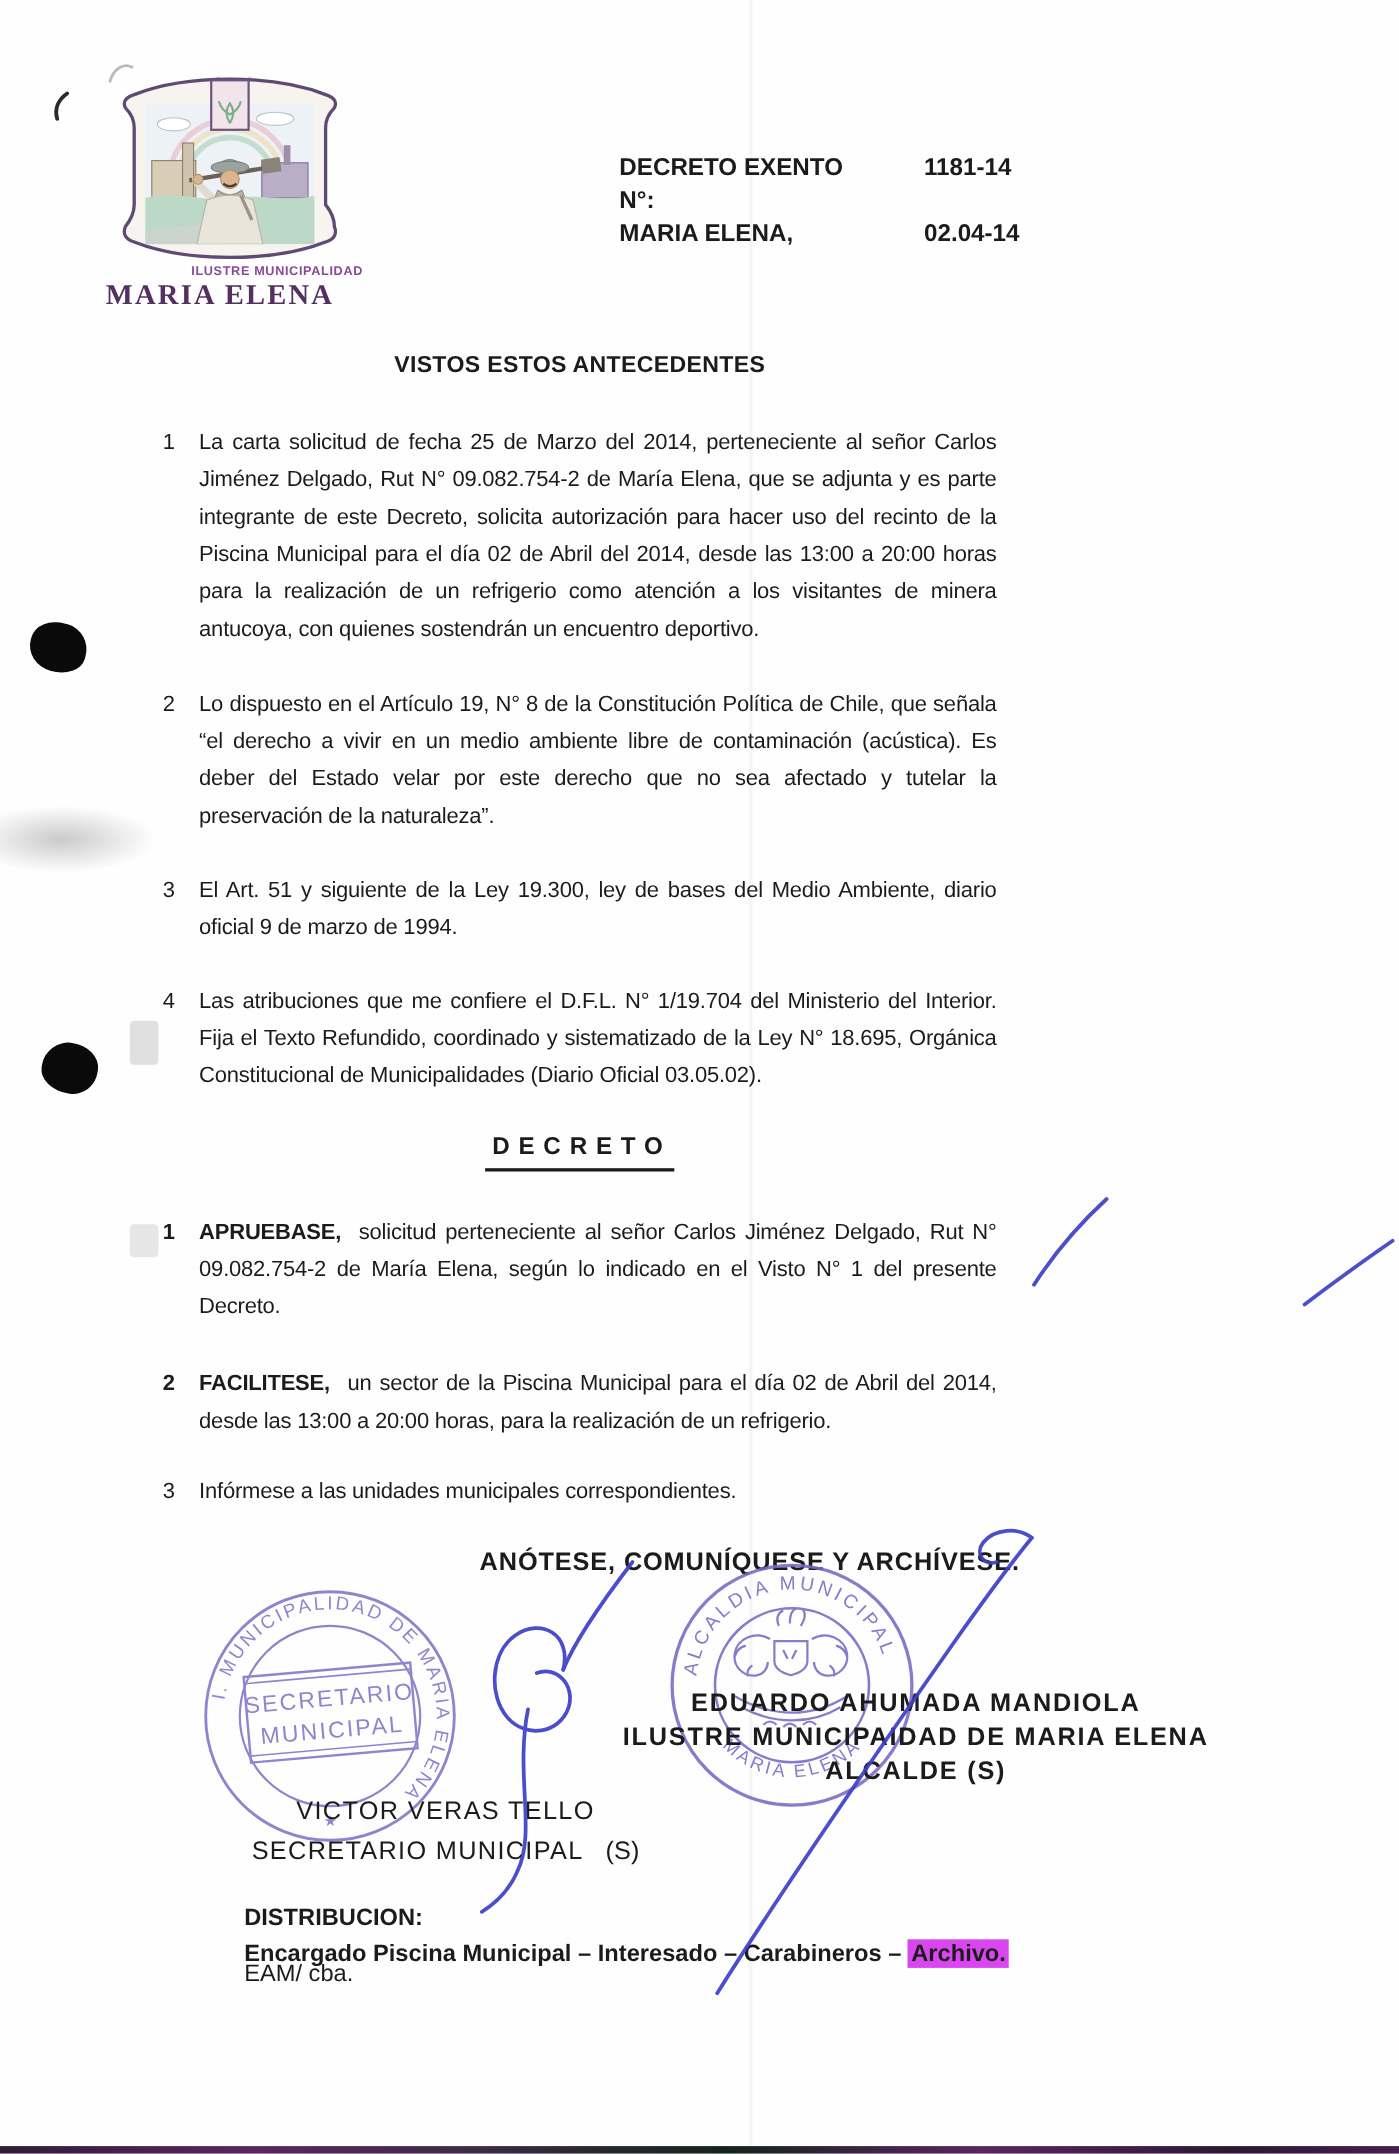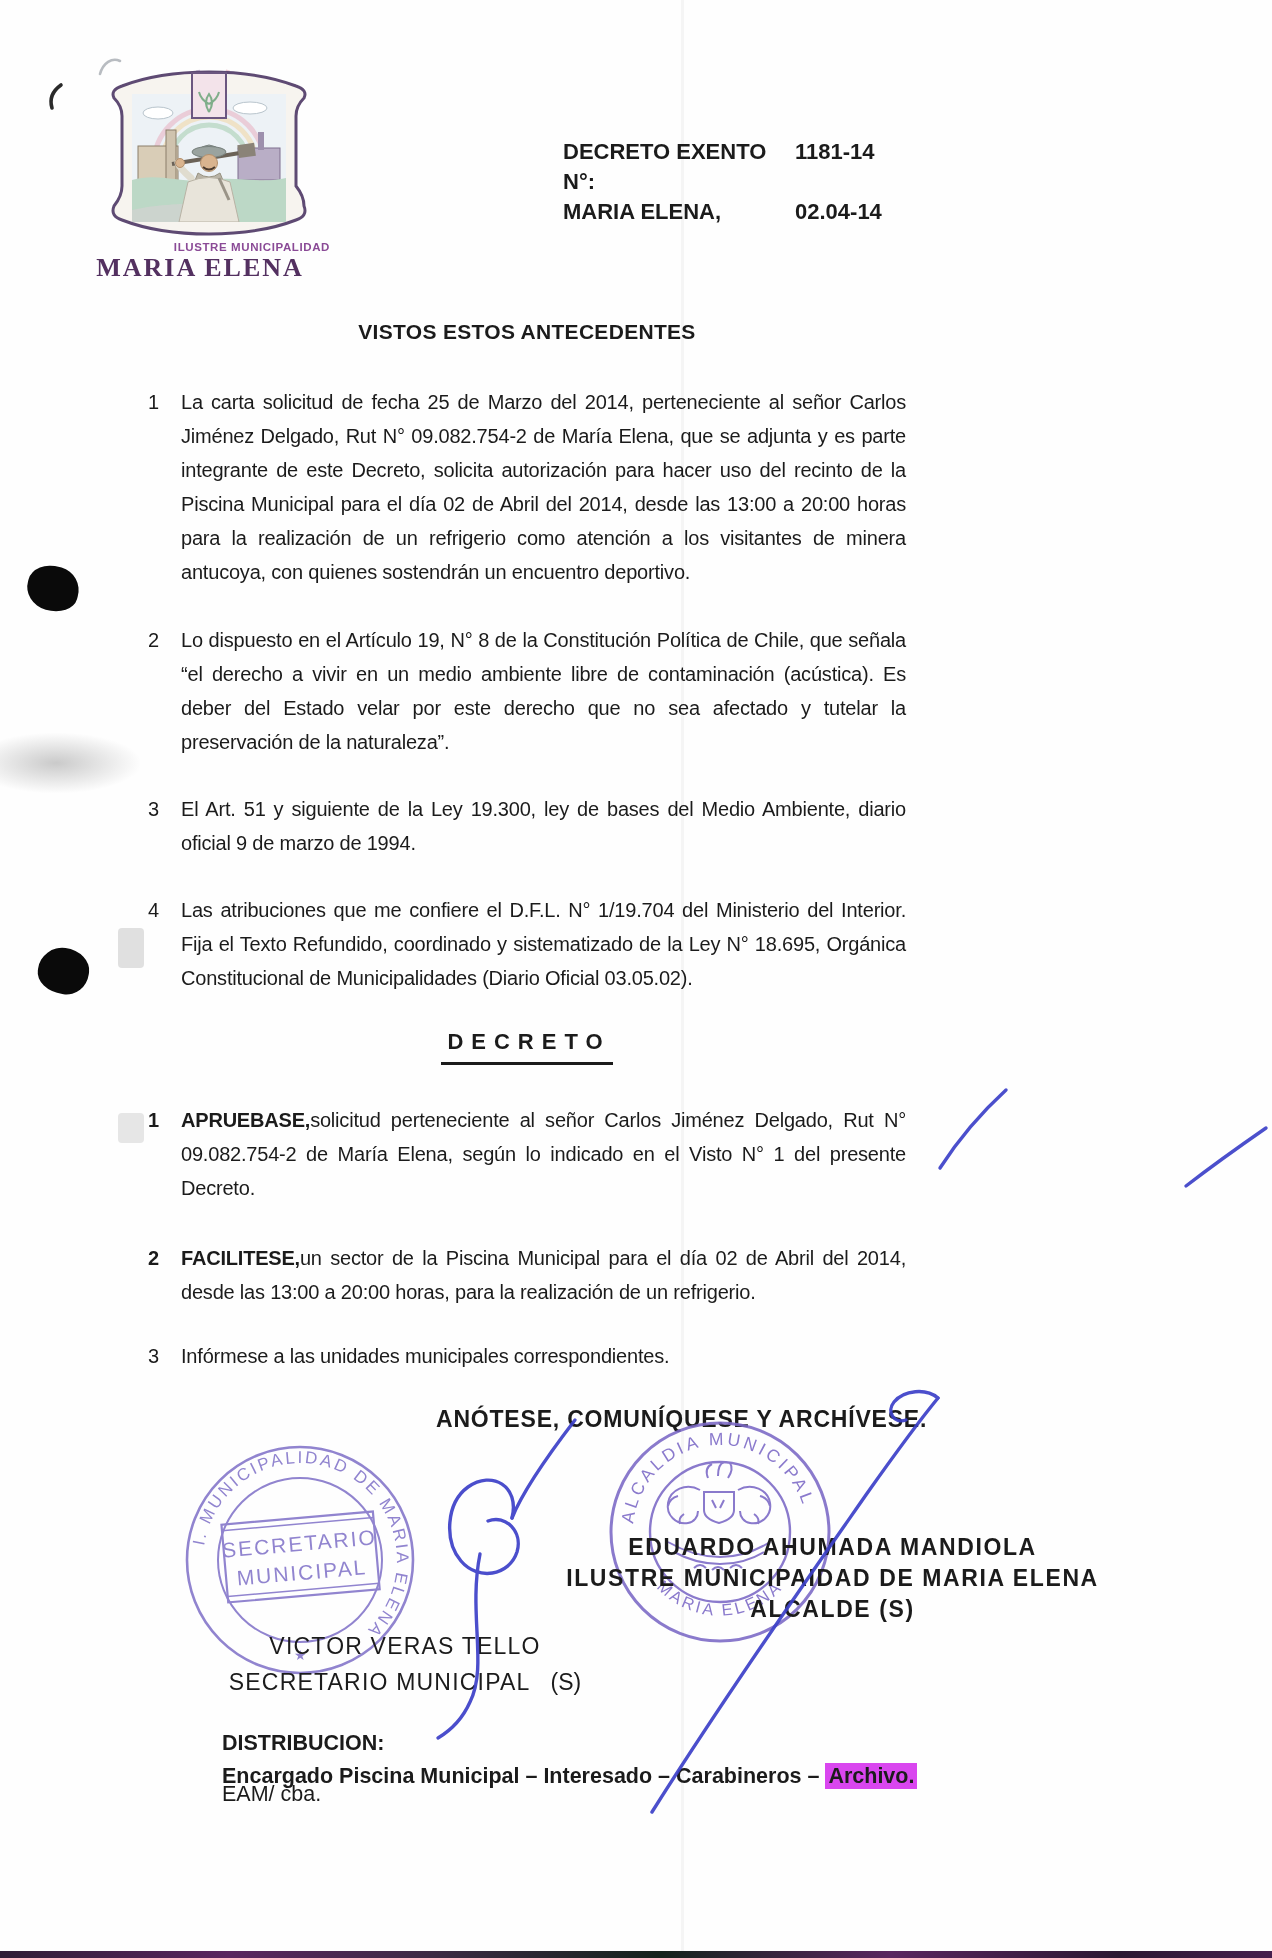--- a/index.html
+++ b/index.html
@@ -16,37 +16,37 @@
     position:absolute;left:70px;top:241px;width:260px;text-align:right;
     font-size:11.5px;font-weight:bold;letter-spacing:.6px;color:#8a4a96;
   }
   .logo-city{
     position:absolute;left:70px;top:253px;width:260px;text-align:center;
     font-family:"Liberation Serif",serif;font-size:26px;font-weight:bold;
     letter-spacing:2px;color:#533060;
   }
   
   .hdr{position:absolute;left:563px;top:137px;font-size:22px;line-height:30px;}
-  .hdr .row{display:flex;}
+  .hdr .row{display:flex;gap:45px;}
   .hdr .lab{font-weight:bold;width:232px;}
   .hdr .val{font-weight:bold;}
   
   .col{position:absolute;left:148px;top:315px;width:758px;font-size:20px;line-height:34px;}
   .vtitle{text-align:center;font-weight:bold;font-size:21px;letter-spacing:.3px;margin-bottom:36px;}
   .para{display:flex;}
   .para .num{width:33px;flex:0 0 33px;}
   .para .ptext{flex:1;text-align:justify;letter-spacing:-0.2px;}
   .m1{margin-bottom:34px}.m2{margin-bottom:33px}.m3{margin-bottom:33px}.m4{margin-bottom:30px}
   .dwrap{text-align:center;margin:0 0 38px 0;}
   .dtitle{
     display:inline-block;font-weight:bold;font-size:22px;letter-spacing:8px;
     border-bottom:3px solid #1b1b1b;padding:0 2px 3px 6px;
   }
   .dpara .num{font-weight:bold;}
-  .lead{font-weight:bold;margin-right:0;}
+  .lead{font-weight:bold;margin-right:16px;}
   .lead:empty{margin-right:0;}
   .dm1{margin-bottom:36px}.dm2{margin-bottom:30px}.dm3{margin-bottom:0}
   .closing{
     margin-top:29px;padding-left:288px;font-weight:bold;font-size:23px;
     letter-spacing:.8px;white-space:nowrap;
   }
   
   .sig-right{
     position:absolute;left:560px;top:1532px;width:545px;text-align:center;
     font-weight:bold;font-size:23px;line-height:31px;letter-spacing:1.6px;z-index:5;

